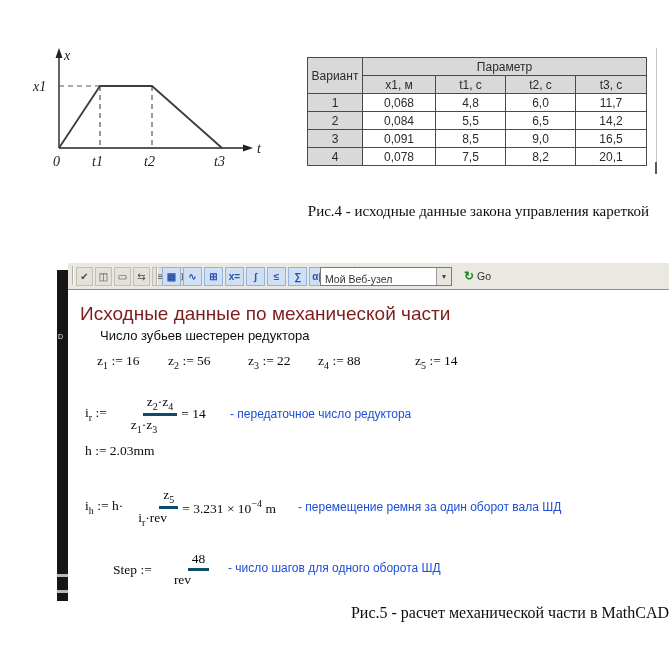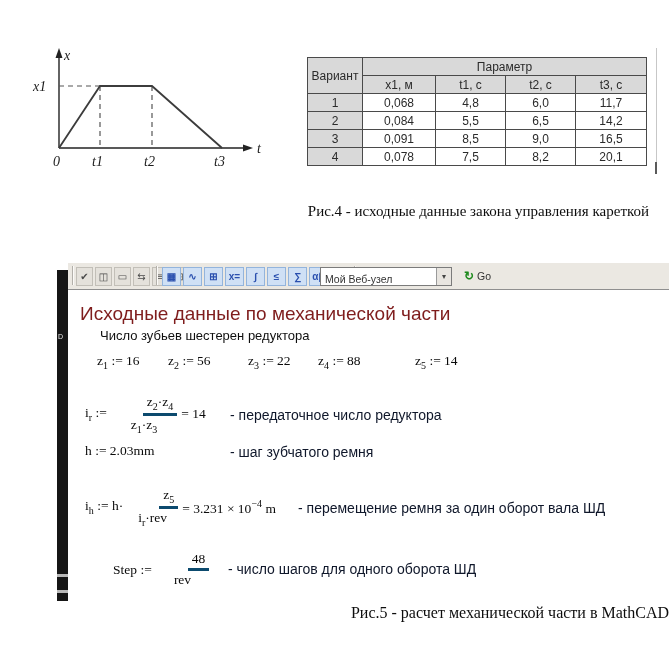--- a/index.html
+++ b/index.html
@@ -60,21 +60,21 @@
   .mexpr{position:absolute;font-family:"Liberation Serif",serif;font-size:13.5px;color:#0a0a0a;}
   sub{font-size:0.74em;}
   sup{font-size:0.74em;}
 
   .formula{position:absolute;display:flex;align-items:center;
            font-family:"Liberation Serif",serif;font-size:13.5px;color:#0a0a0a;}
   .frac{display:inline-flex;flex-direction:column;align-items:center;margin:0 4px;}
   .frac .num{padding:0 4px 1px;border-bottom:3px solid #0c4a6e;margin-left:32px;}
   .frac .den{padding-top:1px;}
 
-  .mc-comment{position:absolute;font-size:14px;color:#0f172a;white-space:nowrap;}
+  .mc-comment{position:absolute;font-size:12px;color:#1d4ed8;white-space:nowrap;}
 </style>
 </head>
 <body>
 
 <div class="page">
 
   <svg class="graph" width="250" height="138" viewBox="0 0 250 138">
 
     <line x1="34" y1="108" x2="218" y2="108" stroke="#222" stroke-width="1.4"></line>
     <polygon points="218,104.5 218,111.5 228,108" fill="#222"></polygon>
@@ -196,21 +196,20 @@
     <span><span>i</span><sub>r</sub><span> := </span></span>
     <span class="frac">
       <span class="num"><span>z</span><sub>2</sub><span>·z</span><sub>4</sub></span>
       <span class="den"><span>z</span><sub>1</sub><span>·z</span><sub>3</sub></span>
     </span>
     <span><span> = 14</span></span>
   </div>
   <div class="mc-comment" style="left:230px;top:407px">- передаточное число редуктора</div>
 
   <span class="mexpr" style="left:85px;top:443px"><span>h := 2.03mm</span></span>
-  <div class="mc-comment" style="left:230px;top:444px">- шаг зубчатого ремня</div>
 
   <div class="formula" style="left:85px;top:487px">
     <span><span>i</span><sub>h</sub><span> := h·</span></span>
     <span class="frac">
       <span class="num"><span>z</span><sub>5</sub></span>
       <span class="den"><span>i</span><sub>r</sub><span>·rev</span></span>
     </span>
     <span><span> = 3.231 × 10</span><sup>−4</sup><span> m</span></span>
   </div>
   <div class="mc-comment" style="left:298px;top:500px">- перемещение ремня за один оборот вала ШД</div>

